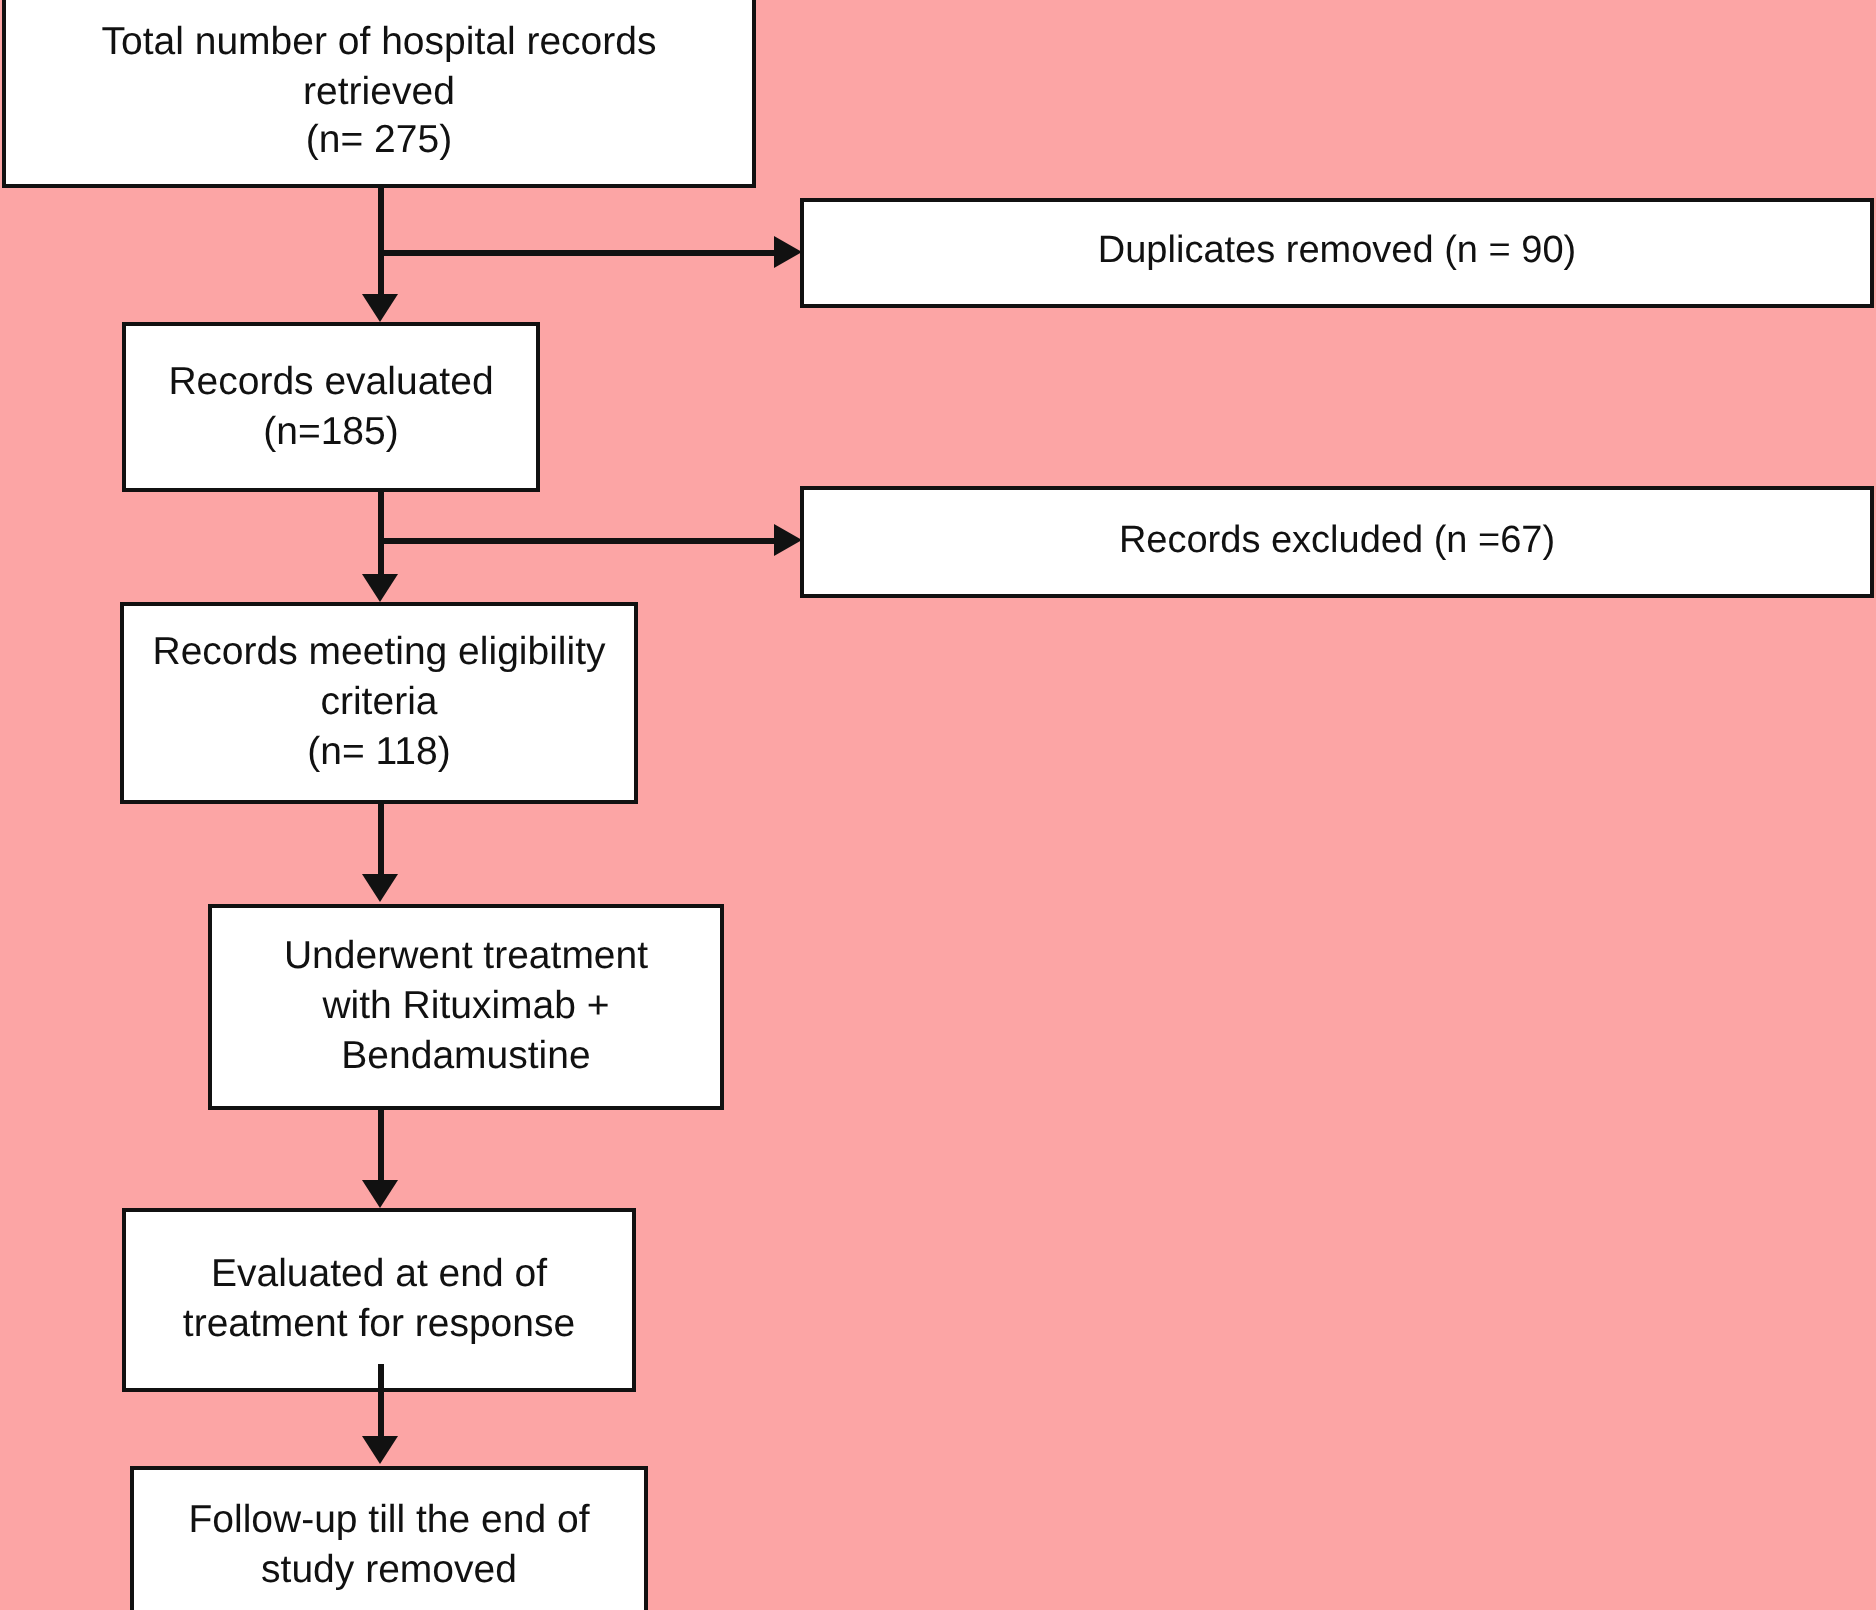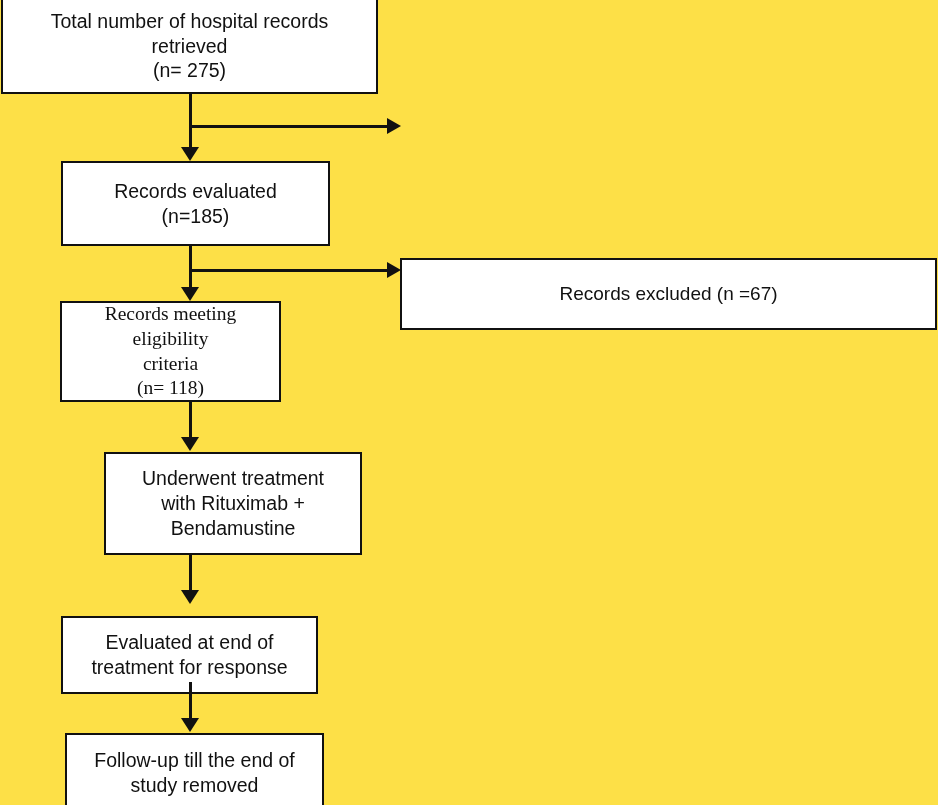--- a/index.html
+++ b/index.html
@@ -8,21 +8,21 @@
     background: #ffffff;
   }
   body {
     font-family: "Liberation Sans", sans-serif;
     color: #000000;
   }
   #canvas {
     position: relative;
     width: 938px;
     height: 805px;
-    background: #fde047;
+    background: #fca5a5;
     overflow: hidden;
   }
   .node {
     position: absolute;
     box-sizing: border-box;
     border: 2px solid #111111;
     background: #ffffff;
     display: flex;
     align-items: center;
     justify-content: center;
@@ -31,28 +31,28 @@
     font-size: 19.5px;
     color: #111111;
     padding: 2px 6px;
   }
   .node .label {
     display: block;
     white-space: pre-line;
   }
   
   #node-records-retrieved { left: 1px;  top: -2px;  width: 377px; height: 96px; }
-  #node-records-evaluated { left: 61px; top: 161px; width: 269px; height: 85px; text-align: center; }
-  #node-eligibility       { left: 60px; top: 301px; width: 221px; height: 101px; font-family: Liberation Serif, serif; }
+  #node-records-evaluated { left: 61px; top: 161px; width: 209px; height: 85px; text-align: center; }
+  #node-eligibility       { left: 60px; top: 301px; width: 259px; height: 101px; }
   #node-treatment         { left: 60px; top: 452px; width: 258px; height: 103px; margin-left: 44px; }
-  #node-evaluated-eot     { left: 61px; top: 604px; width: 257px; height: 78px; margin-top: 12px; }
+  #node-evaluated-eot     { left: 61px; top: 604px; width: 257px; height: 92px; }
   #node-followup          { left: 65px; top: 733px; width: 259px; height: 80px; }
   
   #node-duplicates        { left: 400px; top: 99px;  width: 537px; height: 55px; font-size: 19px; }
-  #node-excluded          { left: 400px; top: 258px; width: 537px; height: 72px; font-size: 19px; }
+  #node-excluded          { left: 400px; top: 243px; width: 537px; height: 56px; font-size: 19px; }
 
   
   .vline {
     position: absolute;
     width: 3px;
     background: #111111;
   }
   .hline {
     position: absolute;
     height: 3px;
@@ -79,20 +79,23 @@
 <body>
 
 <div id="canvas">
 
   <div class="node" id="node-records-retrieved">
     <span class="label">Total number of hospital records
 retrieved
 (n= 275)</span>
   </div>
 
+  <div class="node" id="node-duplicates">
+    <span class="label">Duplicates removed (n = 90)</span>
+  </div>
 
   <div class="node" id="node-records-evaluated">
     <span class="label">Records evaluated
 (n=185)</span>
   </div>
 
   <div class="node" id="node-excluded">
     <span class="label">Records excluded (n =67)</span>
   </div>
 

